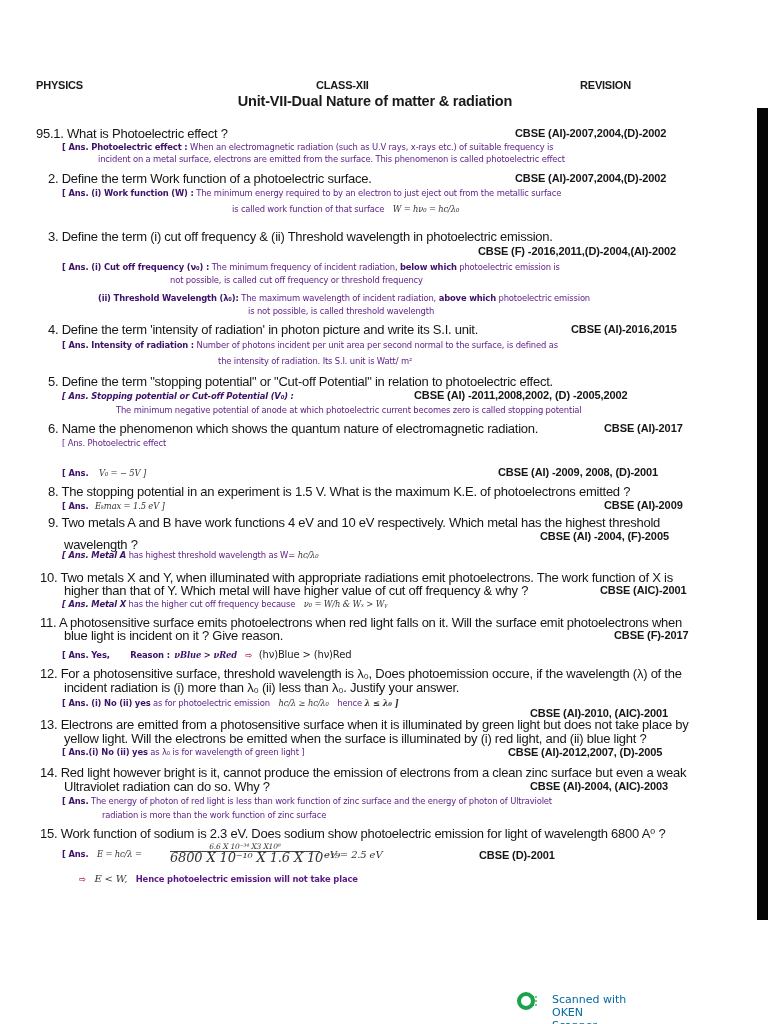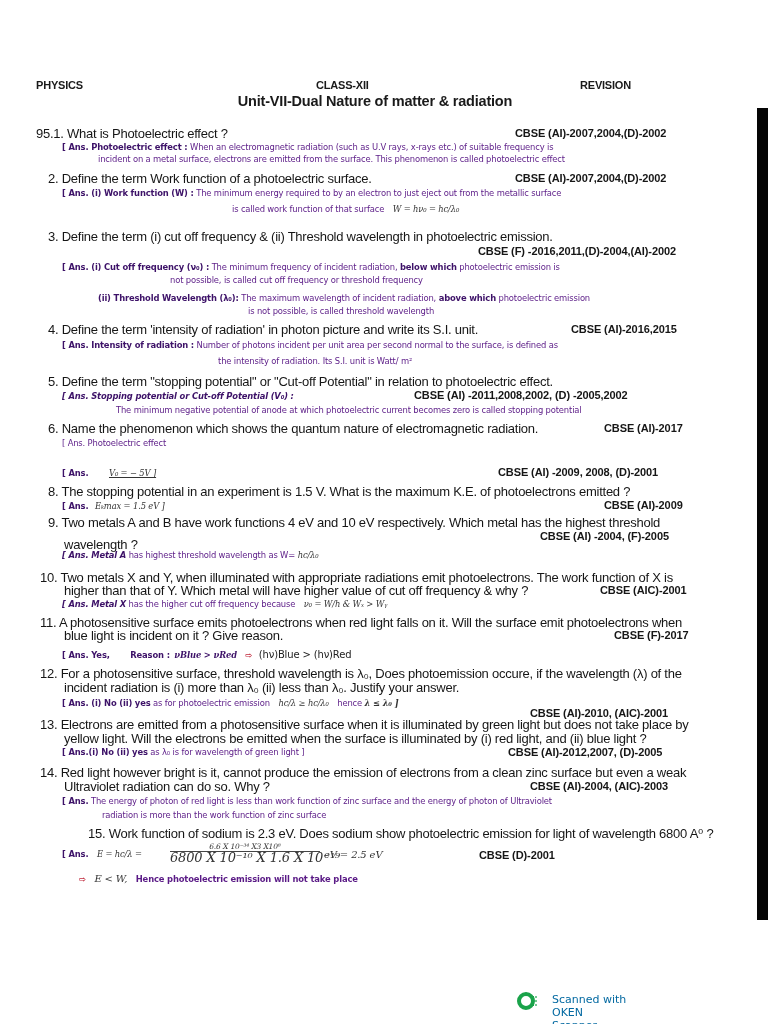--- a/index.html
+++ b/index.html
@@ -94,21 +94,21 @@
   </div>
   <div class="ref" style="left:414px; top:389px;">CBSE (AI) -2011,2008,2002, (D) -2005,2002</div>
   <div class="ans" style="left:116px; top:405px;">The minimum negative potential of anode at which photoelectric current becomes zero is called stopping potential</div>
 
   <div class="q" style="left:48px; top:422px;">6. Name the phenomenon which shows the quantum nature of electromagnetic radiation.</div>
   <div class="ref" style="left:604px; top:422px;">CBSE (AI)-2017</div>
   <div class="ans" style="left:62px; top:438px;">[ Ans. Photoelectric effect</div>
 
   <div class="ans" style="left:62px; top:468px;">
     <b>[ Ans.</b>
-    <span class="math" style="margin-left:18px;text-decoration:underline;">V₀ = − 5V ]</span>
+    <span class="math" style="margin-left:8px;">V₀ = − 5V ]</span>
   </div>
   <div class="ref" style="left:498px; top:466px;">CBSE (AI) -2009, 2008, (D)-2001</div>
 
   <div class="q" style="left:48px; top:485px;">8. The stopping potential in an experiment is 1.5 V. What is the maximum K.E. of photoelectrons emitted ?</div>
   <div class="ans" style="left:62px; top:501px;">
     <b>[ Ans.</b>
     <span class="math" style="margin-left:4px;">Eₖmax = 1.5 eV ]</span>
   </div>
   <div class="ref" style="left:604px; top:499px;">CBSE (AI)-2009</div>
 
@@ -162,21 +162,21 @@
 
   <div class="q" style="left:40px; top:766px;">14. Red light however bright is it, cannot produce the emission of electrons from a clean zinc surface but even a weak</div>
   <div class="q" style="left:64px; top:780px;">Ultraviolet radiation can do so. Why ?</div>
   <div class="ref" style="left:530px; top:780px;">CBSE (AI)-2004, (AIC)-2003</div>
   <div class="ans" style="left:62px; top:796px;">
     <b>[ Ans.</b>
     <span>The energy of photon of red light is less than work function of zinc surface and the energy of photon of Ultraviolet</span>
   </div>
   <div class="ans" style="left:102px; top:810px;">radiation is more than the work function of zinc surface</div>
 
-  <div class="q" style="left:40px; top:827px;margin-left:48px;">15. Work function of sodium is 2.3 eV. Does sodium show photoelectric emission for light of wavelength 6800 A⁰ ?</div>
+  <div class="q" style="left:40px; top:827px;">15. Work function of sodium is 2.3 eV. Does sodium show photoelectric emission for light of wavelength 6800 A⁰ ?</div>
   <div class="ans" style="left:62px; top:849px;">
     <b>[ Ans.</b>
     <span class="math" style="margin-left:6px;">E = hc/λ =</span>
   </div>
   <div class="ans math" style="left:170px; top:842px; width:150px; text-align:center; border-bottom:1px solid #444; font-size:7.5px; line-height:9px;">6.6 X 10⁻³⁴ X3 X10⁸</div>
   <div class="ans math" style="left:170px; top:853px; width:150px; text-align:center; font-size:13px; line-height:9px;">6800 X 10⁻¹⁰ X 1.6 X 10⁻¹⁹</div>
   <div class="ans math" style="left:324px; top:849px; font-size:10px;">eV = 2.5 eV</div>
   <div class="ref" style="left:479px; top:849px;">CBSE (D)-2001</div>
   <div class="ans" style="left:79px; top:873px;">
     <span class="arrow">⇨</span>

